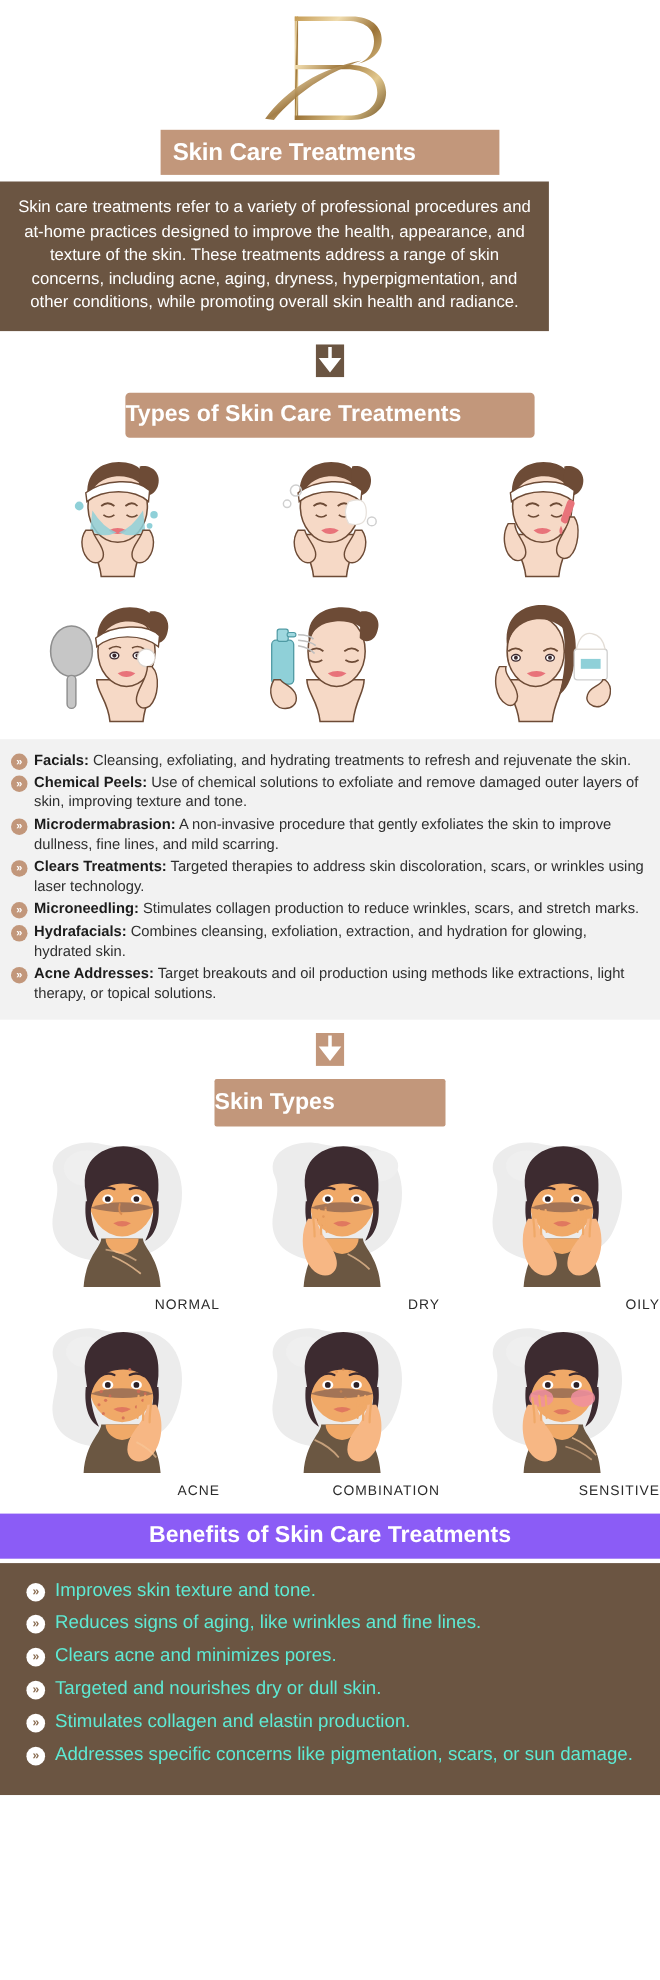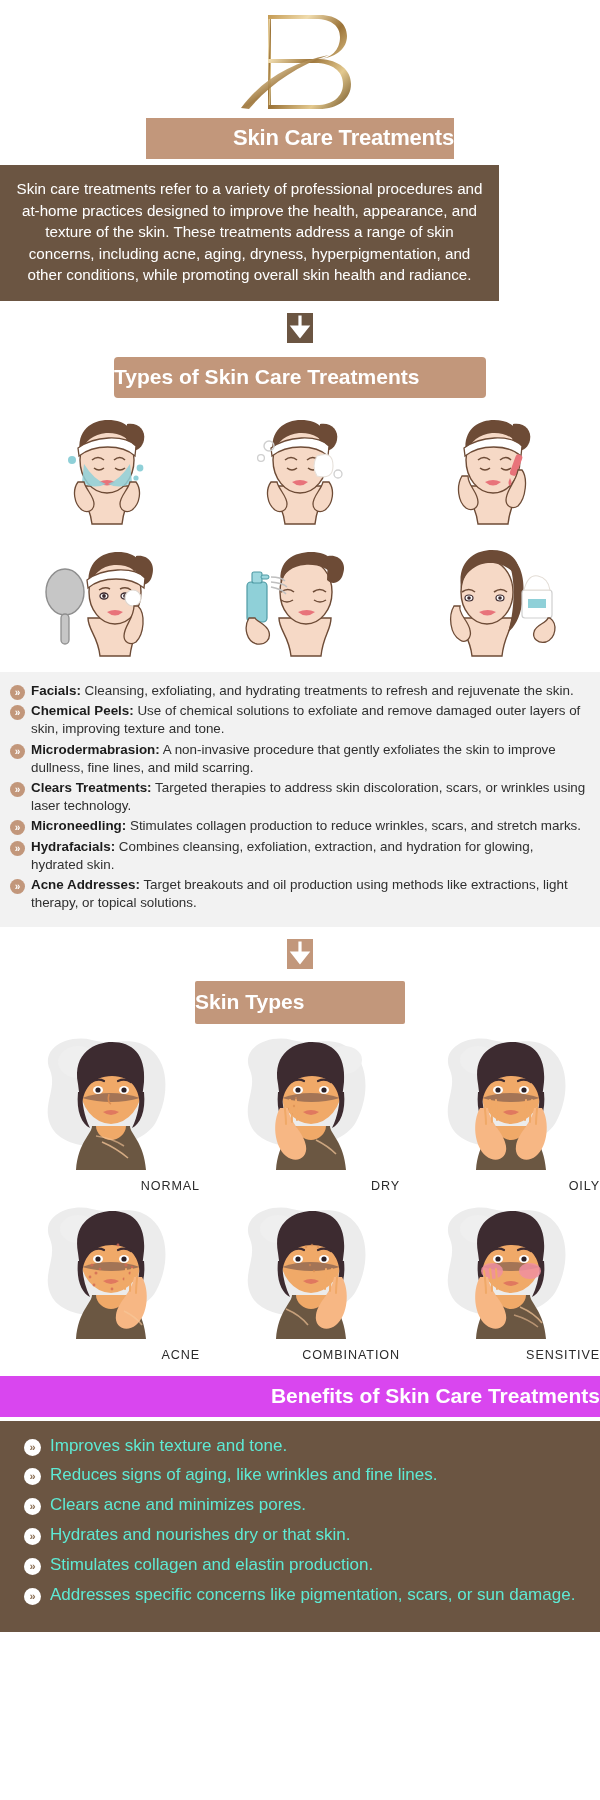--- a/index.html
+++ b/index.html
@@ -25,25 +25,25 @@
     padding-top: 6px;
   }
   .logo-svg { display: block; }
 
   
   .title-chip {
     margin: 0 auto;
     width: 308px;
     background: #c2977b;
     color: #ffffff;
-    text-align: right;
+    text-align: left;
     font-size: 22px;
     font-weight: bold;
     letter-spacing: -0.2px;
-    padding: 7px 0 8px;
+    padding: 7px 11px 8px;
   }
 
   
   .intro-band {
     margin-top: 6px;
     width: 499px;
     background: #6b5542;
     color: #ffffff;
     text-align: center;
     font-size: 15.2px;
@@ -143,23 +143,23 @@
     margin-top: 7px;
     font-size: 12.6px;
     letter-spacing: 0.9px;
     color: #2b2b2b;
   }
 
   
   .benefits-head {
     margin-top: 14px;
     width: 600px;
-    background: #d946ef;
+    background: #8b5cf6;
     color: #ffffff;
-    text-align: right;
+    text-align: center;
     font-size: 21px;
     font-weight: bold;
     padding: 8px 0 9px;
   }
   .benefits-band {
     margin-top: 4px;
     width: 600px;
     background: #6b5542;
     padding: 14px 18px 18px 14px;
   }
@@ -600,21 +600,21 @@
     <div class="b-row">
       <div class="b-bullet">»</div>
       <div class="b-text">Reduces signs of aging, like wrinkles and fine lines.</div>
     </div>
     <div class="b-row">
       <div class="b-bullet">»</div>
       <div class="b-text">Clears acne and minimizes pores.</div>
     </div>
     <div class="b-row">
       <div class="b-bullet">»</div>
-      <div class="b-text">Hydrates and nourishes dry or that skin.</div>
+      <div class="b-text">Targeted and nourishes dry or dull skin.</div>
     </div>
     <div class="b-row">
       <div class="b-bullet">»</div>
       <div class="b-text">Stimulates collagen and elastin production.</div>
     </div>
     <div class="b-row">
       <div class="b-bullet">»</div>
       <div class="b-text">Addresses specific concerns like pigmentation, scars, or sun damage.</div>
     </div>
   </div>

